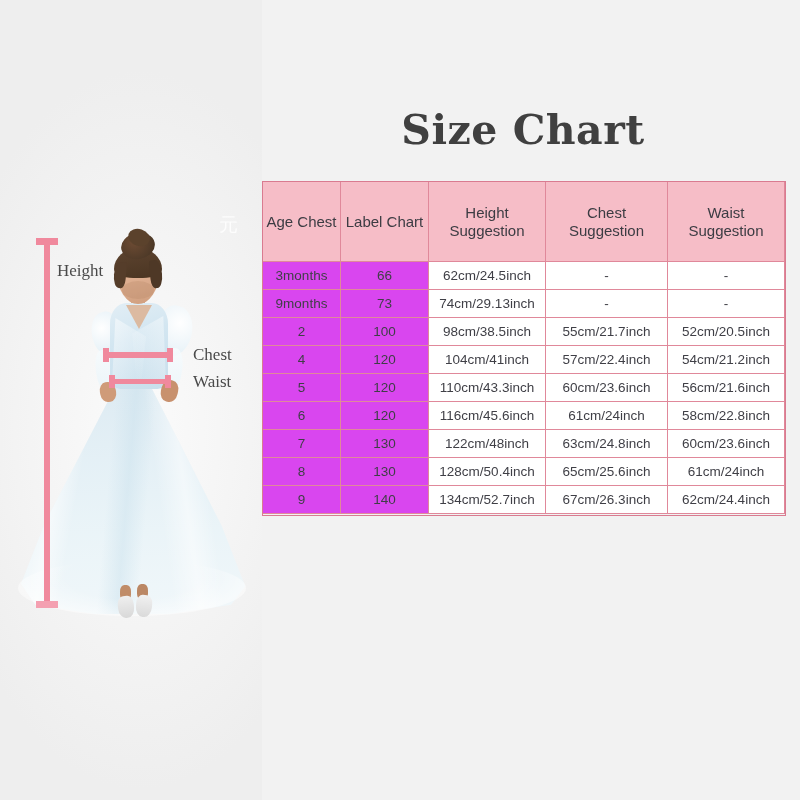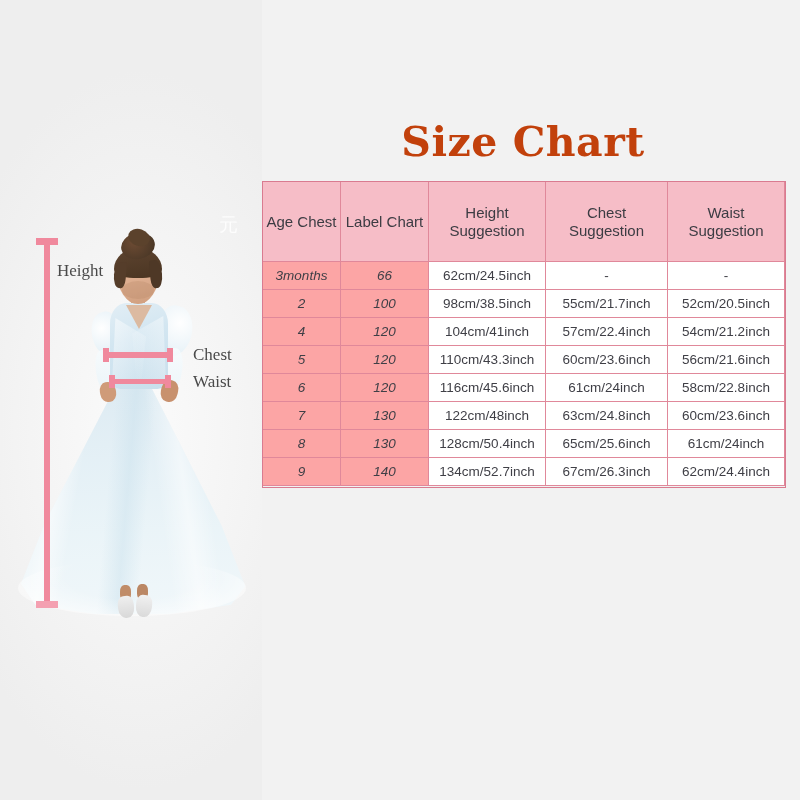--- a/index.html
+++ b/index.html
@@ -351,27 +351,27 @@
     position: absolute;
     right: 0px; top: 0px;
     width: 6px; height: 13px;
     background: #f0899d;
   }
 
   
   #chart-title {
     position: absolute;
     left: 262px;
-    top: 118px;
+    top: 106px;
     width: 522px;
     text-align: center;
     font-family: "DejaVu Serif", "Liberation Serif", serif;
     font-weight: 700;
     font-size: 41px;
-    color: #c2410c;
+    color: #404040;
     letter-spacing: 0.5px;
   }
 
   
   #size-table-wrap {
     position: absolute;
     left: 262px;
     top: 181px;
     width: 522px;
   }
@@ -405,21 +405,21 @@
 
   table#size-table thead th {
     background: #f6bdc7;
     height: 80px;
     font-size: 15px;
     color: #3c3c43;
     font-weight: 400;
   }
   table#size-table thead th .hdr-line { display: block; }
 
-  table#size-table tbody td.pink { background: #fca5a5; font-style: italic; }
+  table#size-table tbody td.pink { background: #d946ef; }
   table#size-table tbody td.white { background: #ffffff; }
 
   
   table#size-table tbody tr.sep-after td {
     border-bottom: 2px solid #e0889a;
   }
 
   
   #size-table-wrap::after {
     content: "";
@@ -532,20 +532,27 @@
       </thead>
       <tbody id="table-body">
           <tr>
             <td class="pink">3months</td>
             <td class="pink">66</td>
             <td class="white">62cm/24.5inch</td>
             <td class="white">-</td>
             <td class="white">-</td>
           </tr>
           <tr>
+            <td class="pink">9months</td>
+            <td class="pink">73</td>
+            <td class="white">74cm/29.13inch</td>
+            <td class="white">-</td>
+            <td class="white">-</td>
+          </tr>
+          <tr>
             <td class="pink">2</td>
             <td class="pink">100</td>
             <td class="white">98cm/38.5inch</td>
             <td class="white">55cm/21.7inch</td>
             <td class="white">52cm/20.5inch</td>
           </tr>
           <tr>
             <td class="pink">4</td>
             <td class="pink">120</td>
             <td class="white">104cm/41inch</td>

